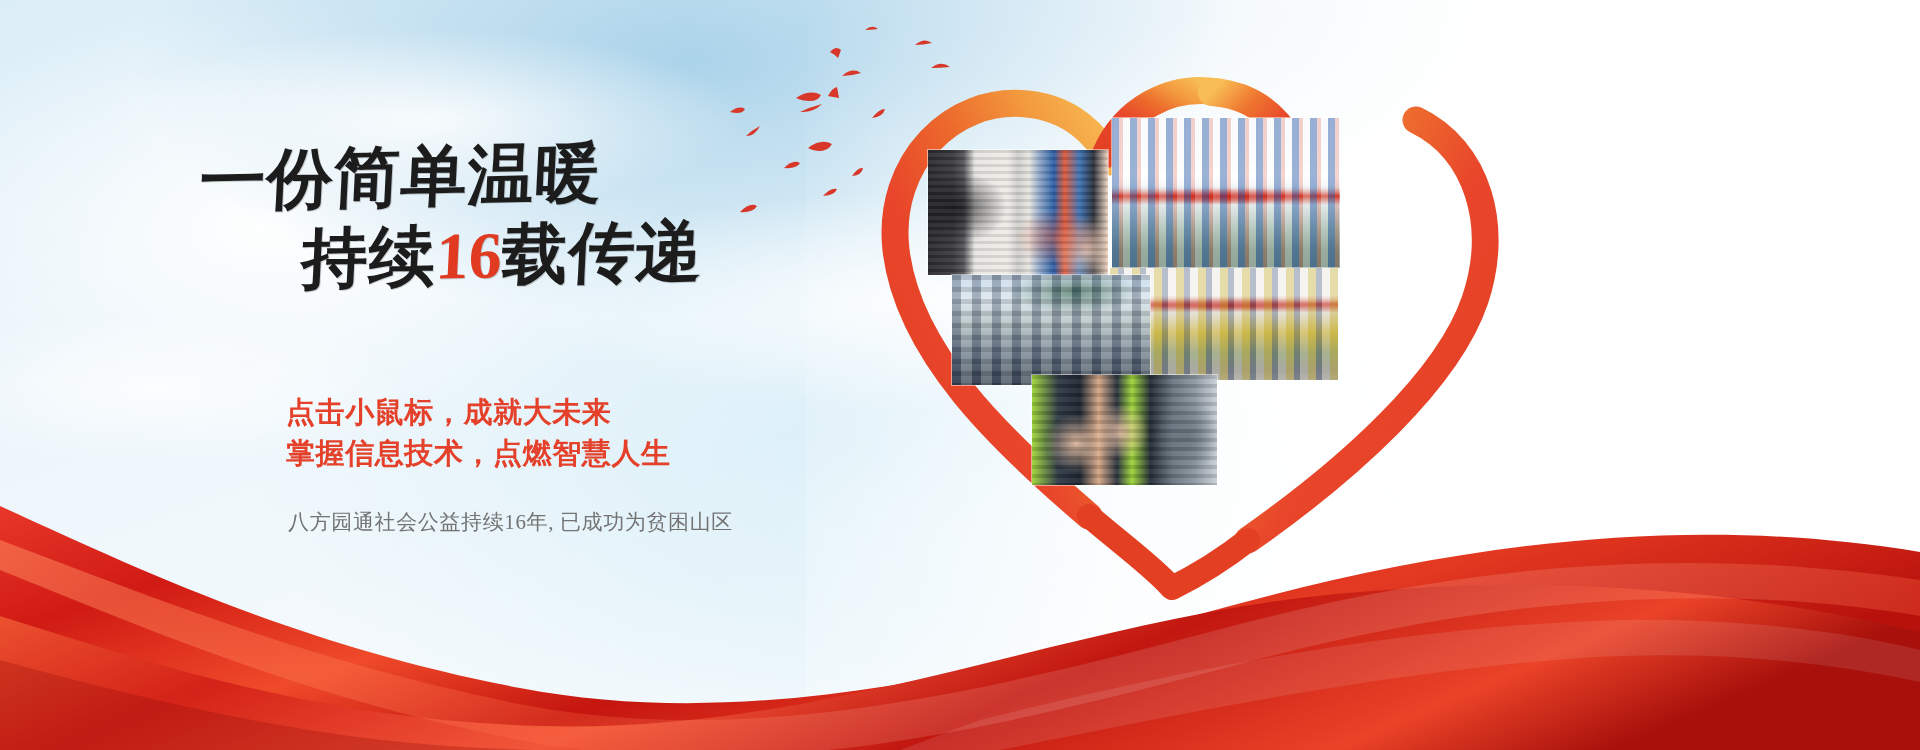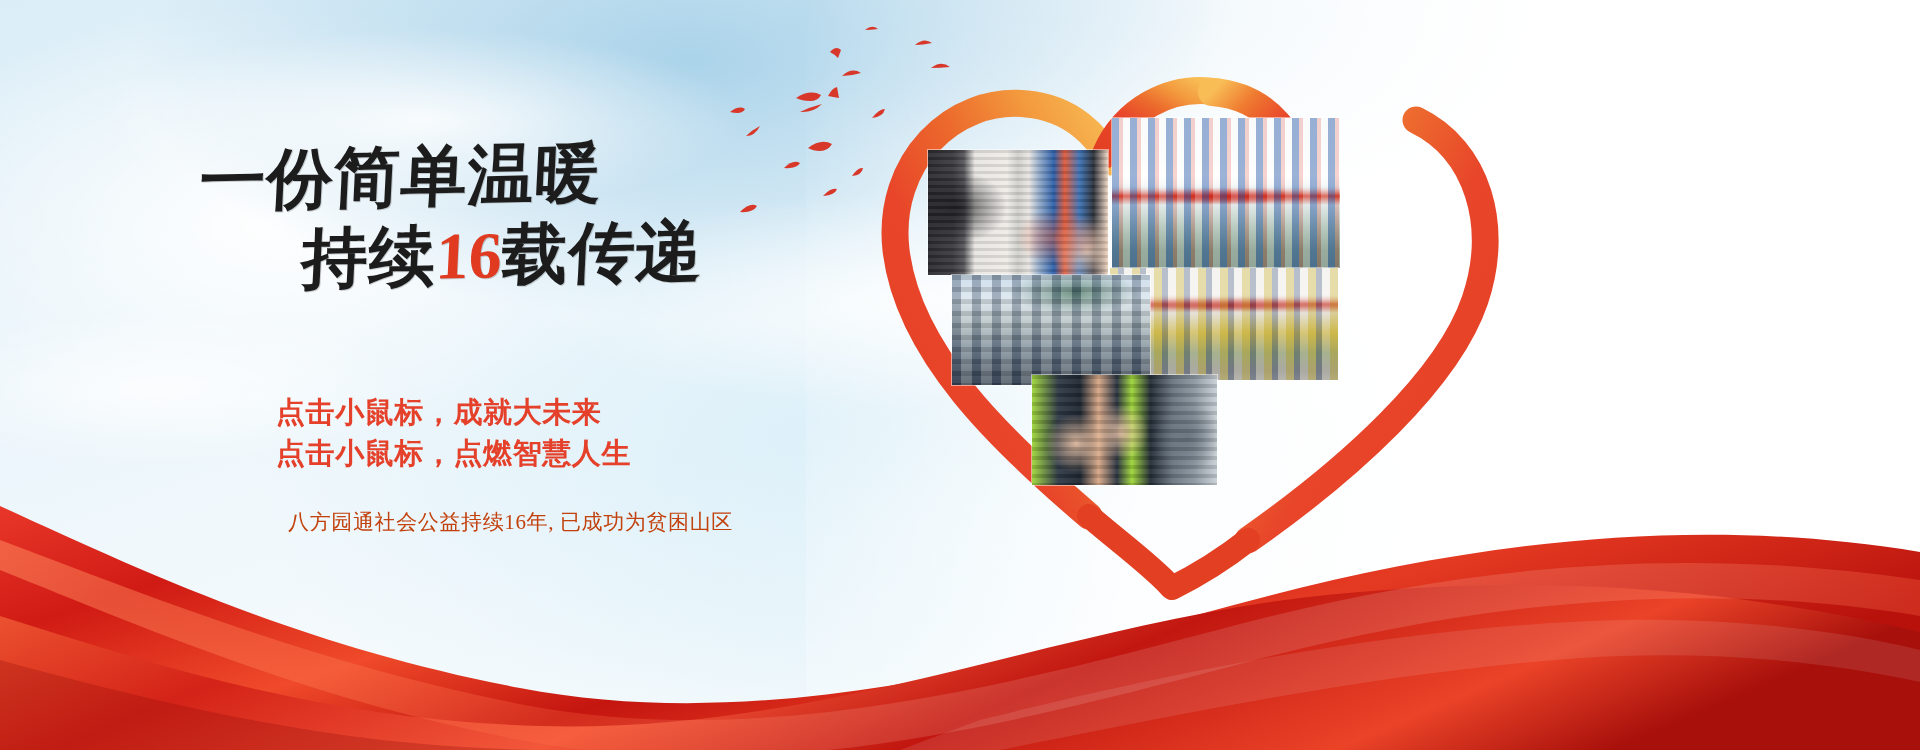--- a/index.html
+++ b/index.html
@@ -70,35 +70,35 @@
   }
   .headline-line2 .hl-num {
     color: #e03a20;
     font-family: "Liberation Serif", "DejaVu Serif", serif;
     letter-spacing: 0;
   }
 
   
   .subtitle {
     position: absolute;
-    left: 276px; top: 392px;
+    left: 286px; top: 392px;
     color: #e4402a;
     font-size: 29px;
     font-weight: bold;
     line-height: 1.42;
     letter-spacing: 0.02em;
     white-space: nowrap;
     user-select: none;
   }
 
   
   .description {
     position: absolute;
     left: 288px; top: 505px;
-    color: #c2410c;
+    color: #737373;
     font-family: "Liberation Serif", "DejaVu Serif", serif;
     font-size: 21px;
     line-height: 1.62;
     letter-spacing: 0.03em;
     white-space: nowrap;
     user-select: none;
   }
 
   
   .art {
@@ -207,21 +207,21 @@
   <div class="sky-clouds pd"></div>
   <div class="sky-right-wash pd"></div>
 
   <div class="headline">
     <div class="headline-line1">一份简单温暖</div>
     <div class="headline-line2"><span>持续</span><span class="hl-num">16</span><span>载传递</span></div>
   </div>
 
   <div class="subtitle">
     <div>点击小鼠标，成就大未来</div>
-    <div>点击小鼠标，点燃智慧人生</div>
+    <div>掌握信息技术，点燃智慧人生</div>
   </div>
 
   <div class="description">
     <div>八方园通社会公益持续16年, 已成功为贫困山区</div>
   </div>
 
   <div class="art">
 
     <svg class="birds-svg pd" width="900" height="620" viewBox="0 0 900 620">
       <g fill="#d8382a">

